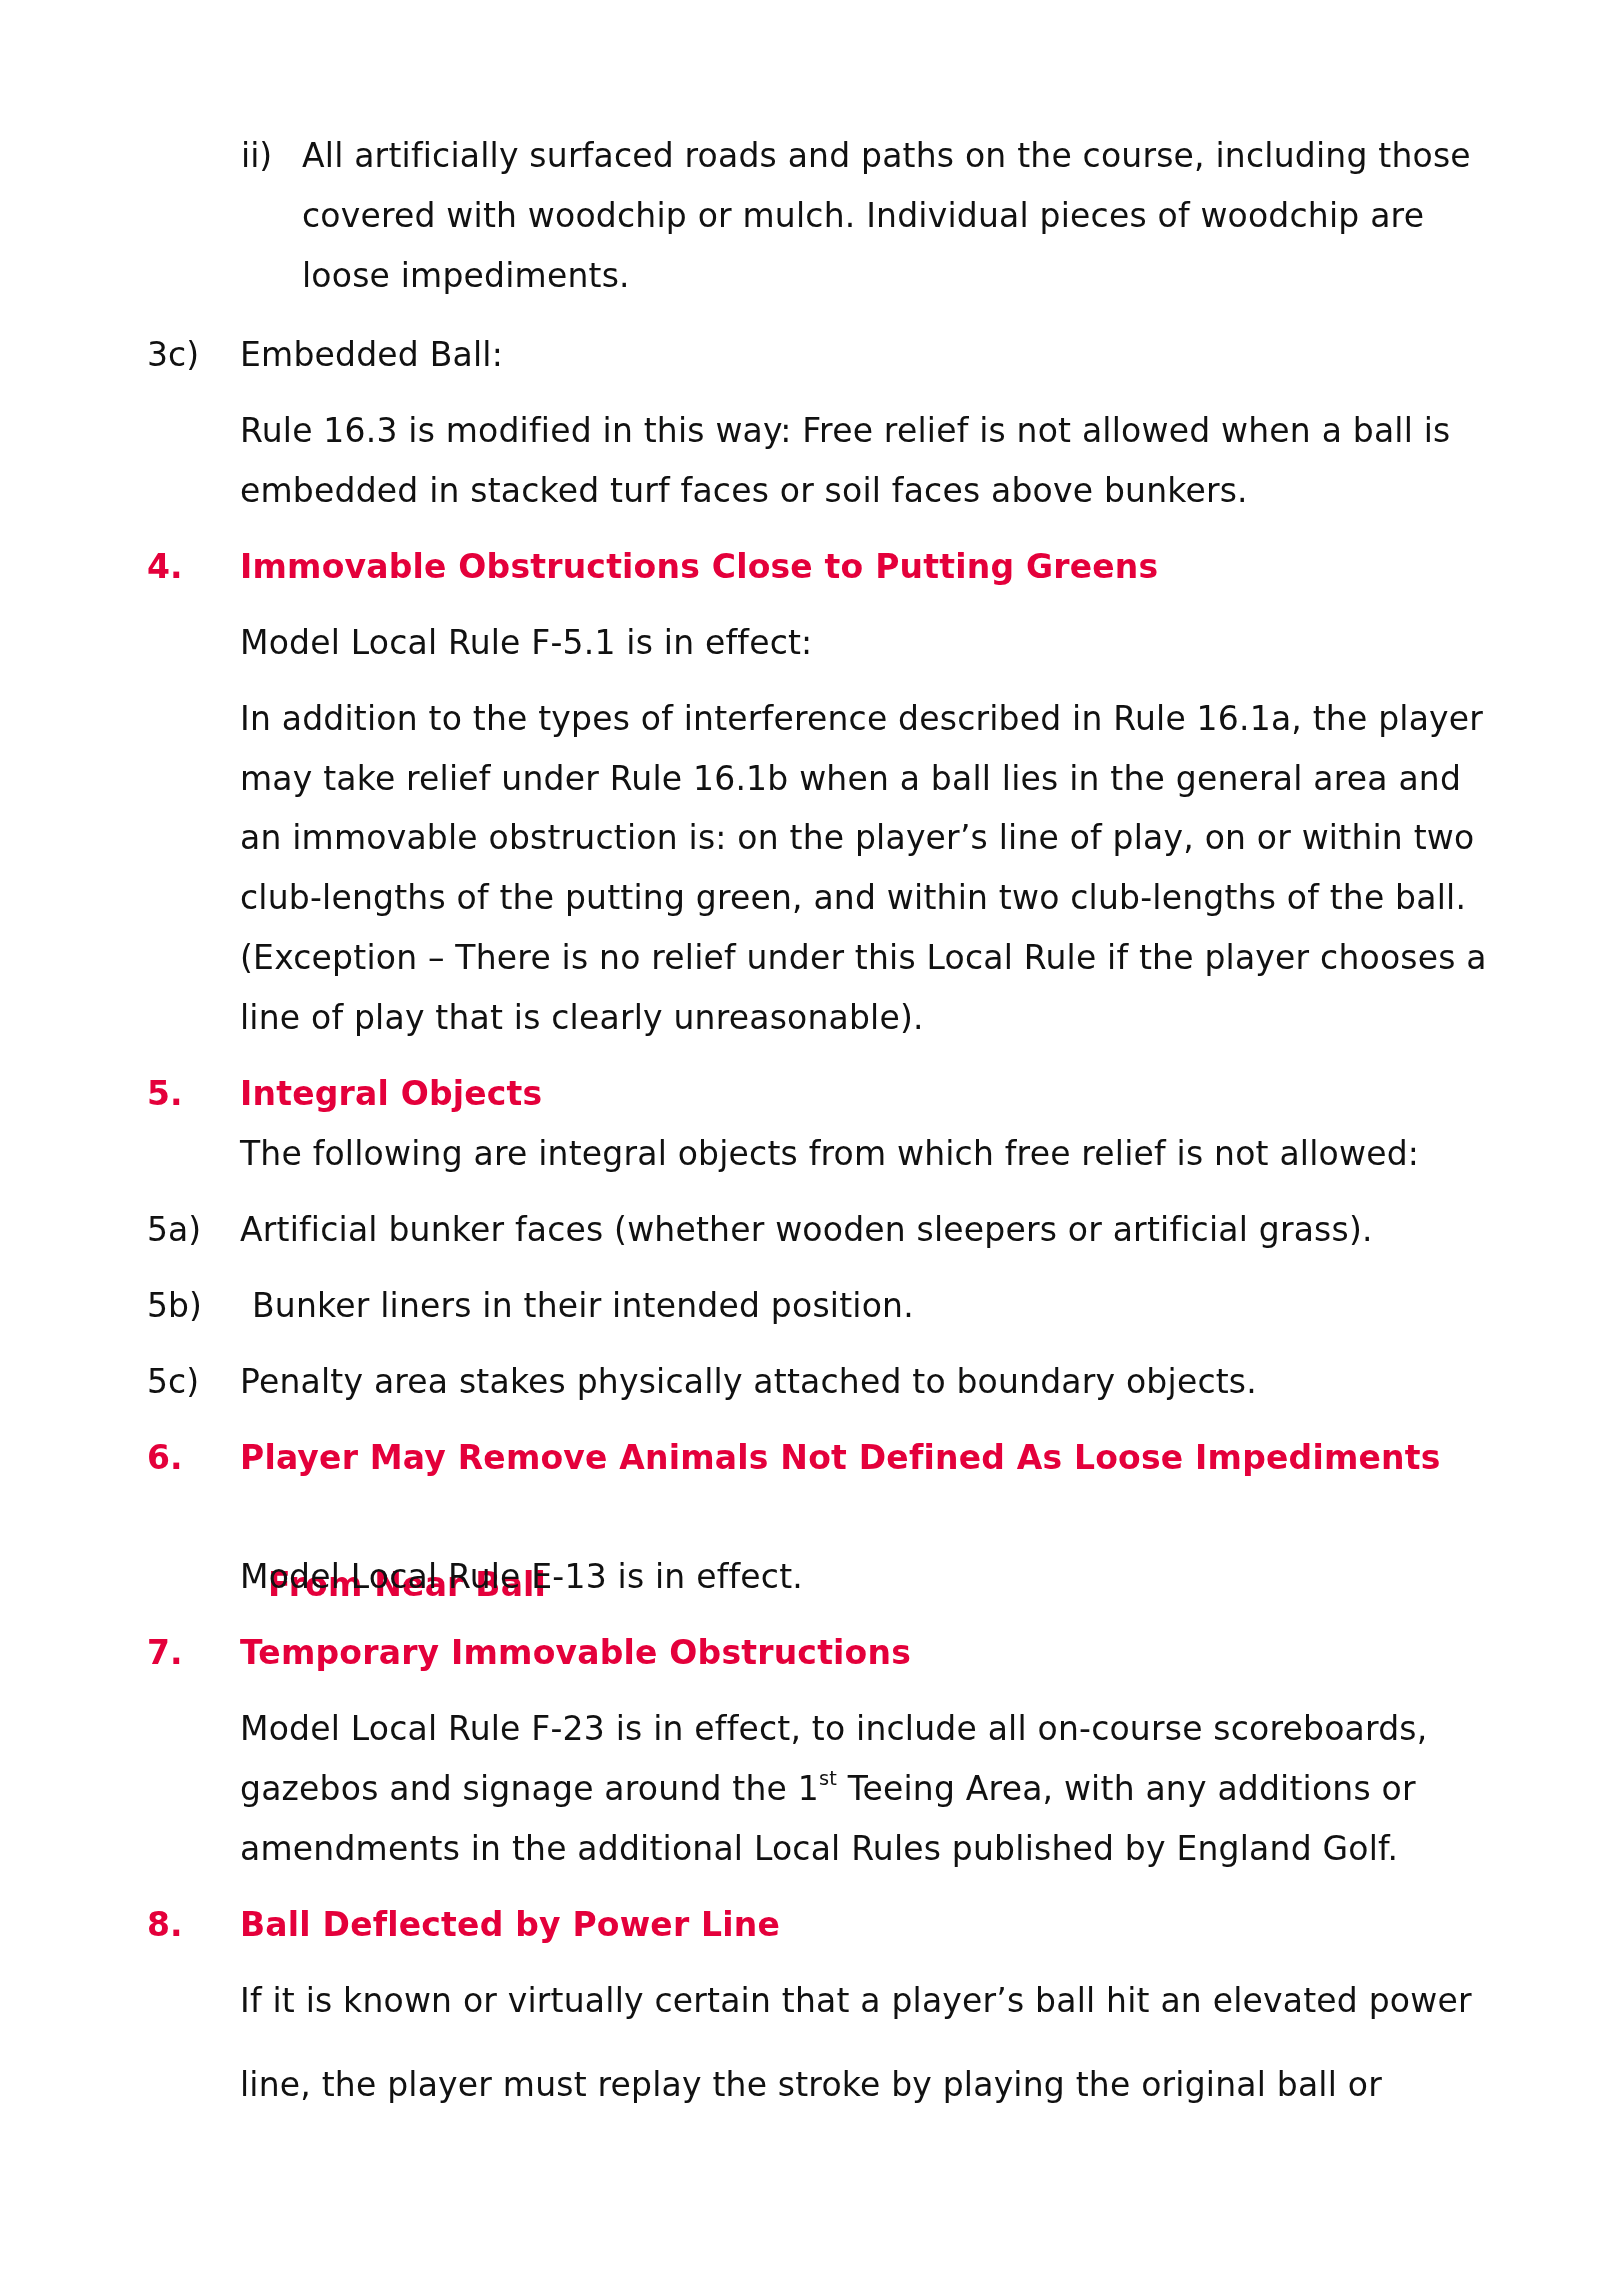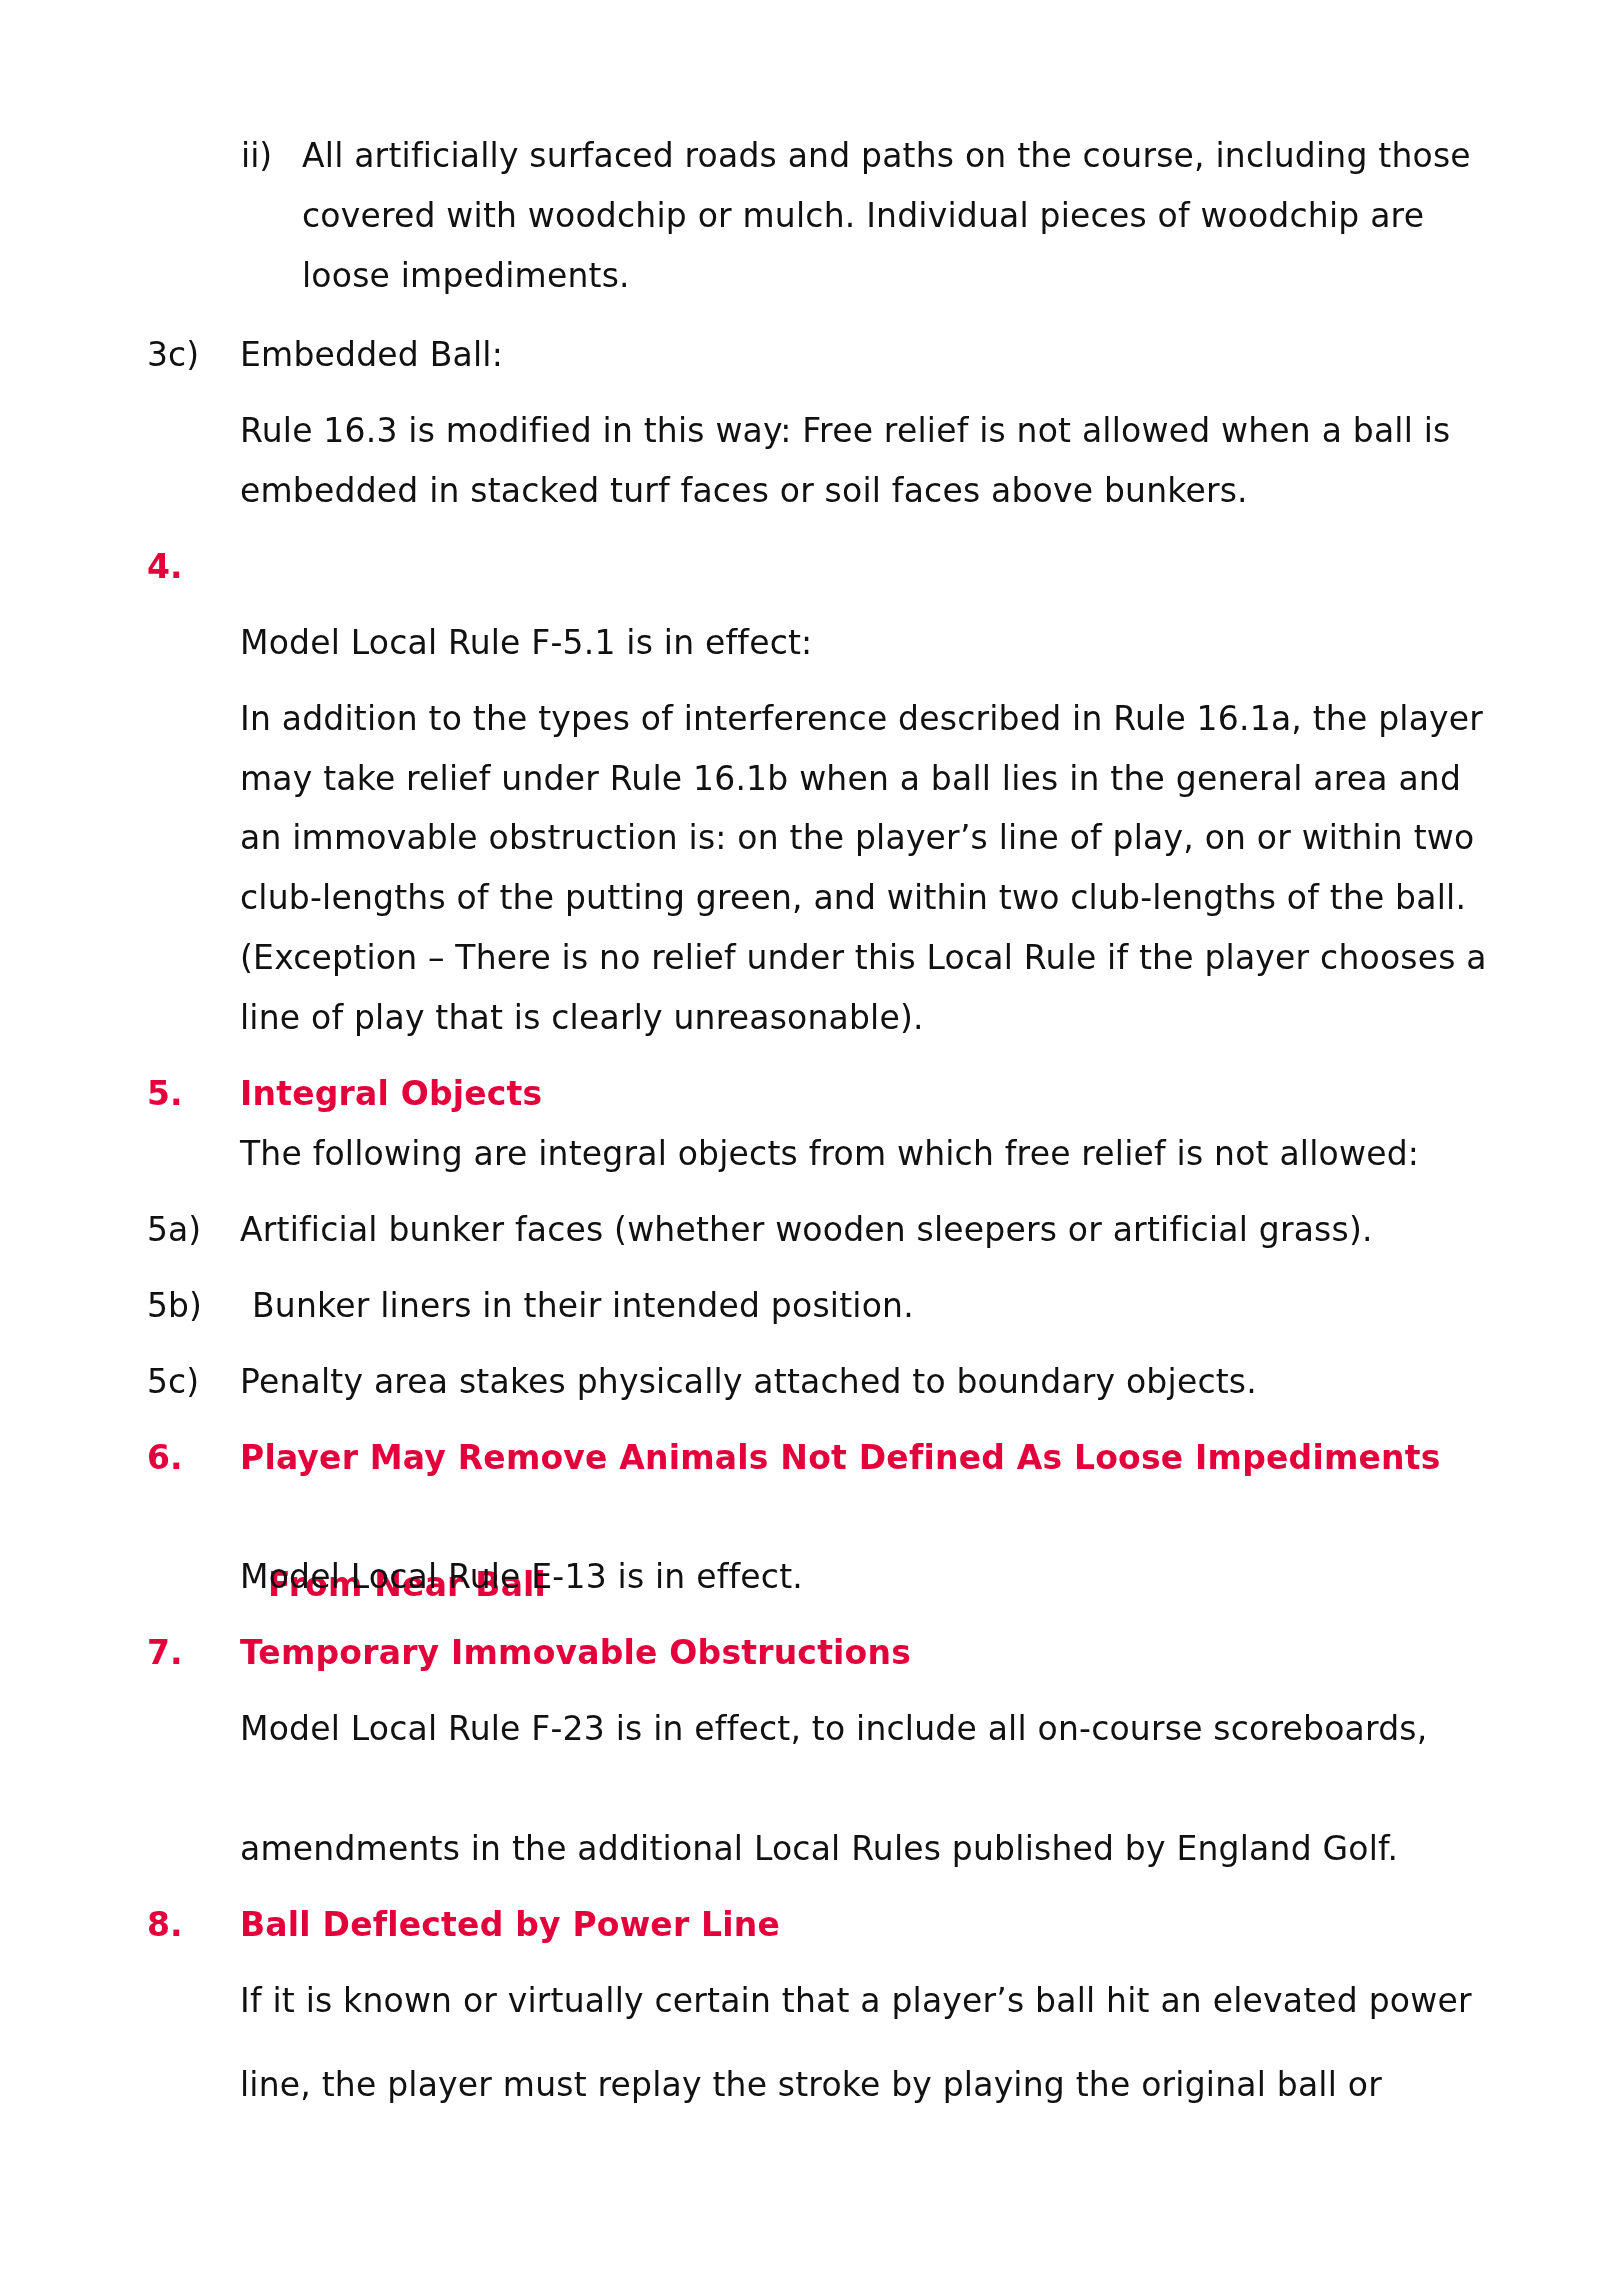--- a/index.html
+++ b/index.html
@@ -54,20 +54,21 @@
   <span class="line" style="left:302px; top:139px;">All artificially surfaced roads and paths on the course, including those</span>
   <span class="line" style="left:302px; top:199px;">covered with woodchip or mulch. Individual pieces of woodchip are</span>
   <span class="line" style="left:302px; top:259px;">loose impediments.</span>
 
   <span class="num" style="left:147px; top:338px;">3c)</span>
   <span class="line" style="left:240px; top:338px;">Embedded Ball:</span>
   <span class="line" style="left:240px; top:414px;">Rule 16.3 is modified in this way: Free relief is not allowed when a ball is</span>
   <span class="line" style="left:240px; top:474px;">embedded in stacked turf faces or soil faces above bunkers.</span>
 
   <span class="num heading" style="left:147px; top:550px;">4.</span>
+  <span class="line heading" style="left:240px; top:550px;">Immovable Obstructions Close to Putting Greens</span>
   <span class="line" style="left:240px; top:626px;">Model Local Rule F-5.1 is in effect:</span>
   <span class="line" style="left:240px; top:702px;">In addition to the types of interference described in Rule 16.1a, the player</span>
   <span class="line" style="left:240px; top:762px;">may take relief under Rule 16.1b when a ball lies in the general area and</span>
   <span class="line" style="left:240px; top:821px;">an immovable obstruction is: on the player’s line of play, on or within two</span>
   <span class="line" style="left:240px; top:881px;">club-lengths of the putting green, and within two club-lengths of the ball.</span>
   <span class="line" style="left:240px; top:941px;">(Exception – There is no relief under this Local Rule if the player chooses a</span>
   <span class="line" style="left:240px; top:1001px;">line of play that is clearly unreasonable).</span>
 
   <span class="num heading" style="left:147px; top:1077px;">5.</span>
   <span class="line heading" style="left:240px; top:1077px;">Integral Objects</span>
@@ -83,20 +84,21 @@
   <span class="line" style="left:240px; top:1365px;">Penalty area stakes physically attached to boundary objects.</span>
 
   <span class="num heading" style="left:147px; top:1441px;">6.</span>
   <span class="line heading" style="left:240px; top:1441px;">Player May Remove Animals Not Defined As Loose Impediments</span>
   <span class="line heading" style="left:240px; top:1568px;margin-left:28px;">From Near Ball</span>
   <span class="line" style="left:240px; top:1560px;">Model Local Rule E-13 is in effect.</span>
 
   <span class="num heading" style="left:147px; top:1636px;">7.</span>
   <span class="line heading" style="left:240px; top:1636px;">Temporary Immovable Obstructions</span>
   <span class="line" style="left:240px; top:1712px;">Model Local Rule F-23 is in effect, to include all on-course scoreboards,</span>
+  <span class="line" style="left:240px; top:1772px;"><span>gazebos and signage around the 1</span><sup>st</sup><span> Teeing Area, with any additions or</span></span>
   <span class="line" style="left:240px; top:1832px;text-align:center;">amendments in the additional Local Rules published by England Golf.</span>
 
   <span class="num heading" style="left:147px; top:1908px;">8.</span>
   <span class="line heading" style="left:240px; top:1908px;">Ball Deflected by Power Line</span>
   <span class="line" style="left:240px; top:1984px;">If it is known or virtually certain that a player’s ball hit an elevated power</span>
   <span class="line" style="left:240px; top:2044px;margin-top:24px;">line, the player must replay the stroke by playing the original ball or</span>
 
 </div>
 
 

